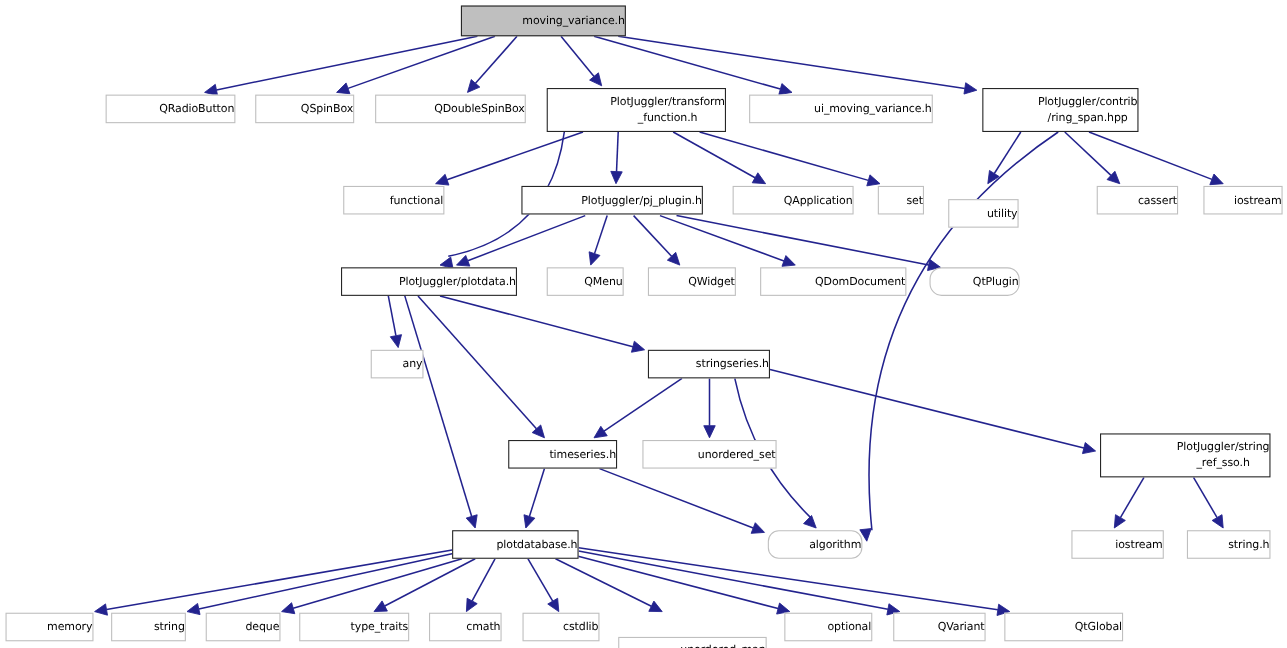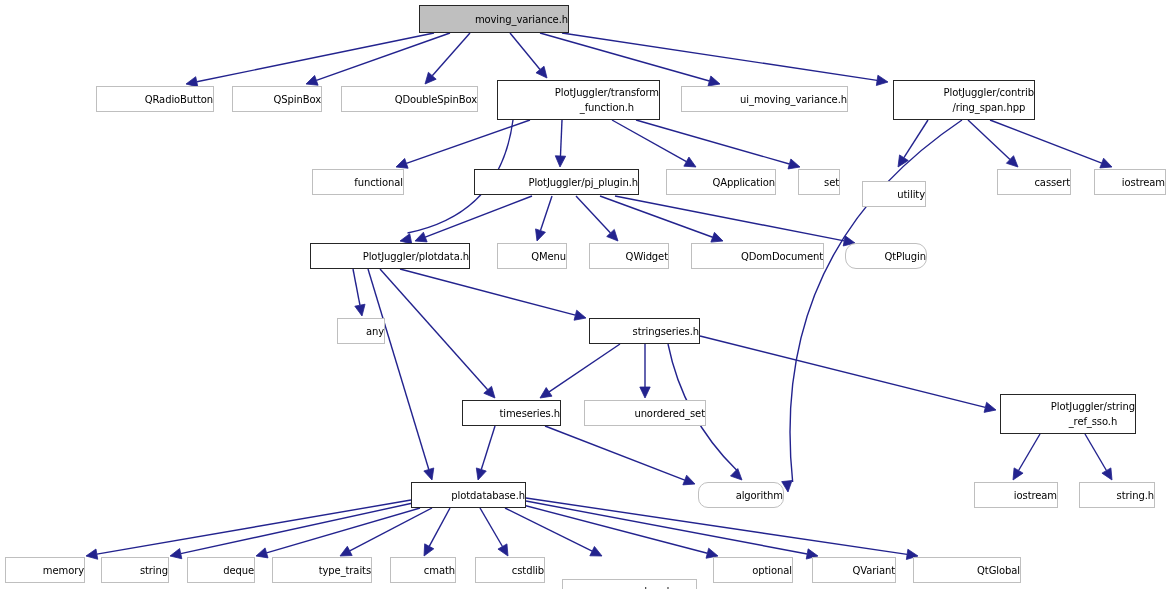--- a/index.html
+++ b/index.html
@@ -168,21 +168,21 @@
       <div class="node-box" style="left: 1094px; top: 169px; width: 72px; height: 26px;"><span class="node-label">iostream</span></div>
       <div class="node-box documented" style="left: 310px; top: 243px; width: 160px; height: 26px;"><span class="node-label">PlotJuggler/plotdata.h</span></div>
       <div class="node-box" style="left: 497px; top: 243px; width: 70px; height: 26px;"><span class="node-label">QMenu</span></div>
       <div class="node-box" style="left: 589px; top: 243px; width: 80px; height: 26px;"><span class="node-label">QWidget</span></div>
       <div class="node-box" style="left: 691px; top: 243px; width: 133px; height: 26px;"><span class="node-label">QDomDocument</span></div>
       <div class="node-box" style="left: 845px; top: 243px; width: 82px; height: 26px; border-radius: 11px;"><span class="node-label">QtPlugin</span></div>
       <div class="node-box" style="left: 337px; top: 318px; width: 48px; height: 26px;"><span class="node-label">any</span></div>
       <div class="node-box documented" style="left: 589px; top: 318px; width: 111px; height: 26px;"><span class="node-label">stringseries.h</span></div>
       <div class="node-box documented" style="left: 462px; top: 400px; width: 99px; height: 26px;"><span class="node-label">timeseries.h</span></div>
       <div class="node-box" style="left: 584px; top: 400px; width: 122px; height: 26px;"><span class="node-label">unordered_set</span></div>
-      <div class="node-box documented" style="left: 1000px; top: 394px; width: 136px; height: 40px;"><span class="node-label">PlotJuggler/string
+      <div class="node-box documented" style="left: 1000px; top: 394px; width: 155px; height: 40px;"><span class="node-label">PlotJuggler/string
 _ref_sso.h</span></div>
       <div class="node-box documented" style="left: 411px; top: 482px; width: 115px; height: 26px;"><span class="node-label">plotdatabase.h</span></div>
       <div class="node-box" style="left: 698px; top: 482px; width: 86px; height: 26px; border-radius: 10px;"><span class="node-label">algorithm</span></div>
       <div class="node-box" style="left: 974px; top: 482px; width: 84px; height: 26px;"><span class="node-label">iostream</span></div>
       <div class="node-box" style="left: 1079px; top: 482px; width: 76px; height: 26px;"><span class="node-label">string.h</span></div>
       <div class="node-box" style="left: 5px; top: 557px; width: 80px; height: 26px;"><span class="node-label">memory</span></div>
       <div class="node-box" style="left: 101px; top: 557px; width: 68px; height: 26px;"><span class="node-label">string</span></div>
       <div class="node-box" style="left: 187px; top: 557px; width: 68px; height: 26px;"><span class="node-label">deque</span></div>
       <div class="node-box" style="left: 272px; top: 557px; width: 100px; height: 26px;"><span class="node-label">type_traits</span></div>
       <div class="node-box" style="left: 390px; top: 557px; width: 66px; height: 26px;"><span class="node-label">cmath</span></div>

